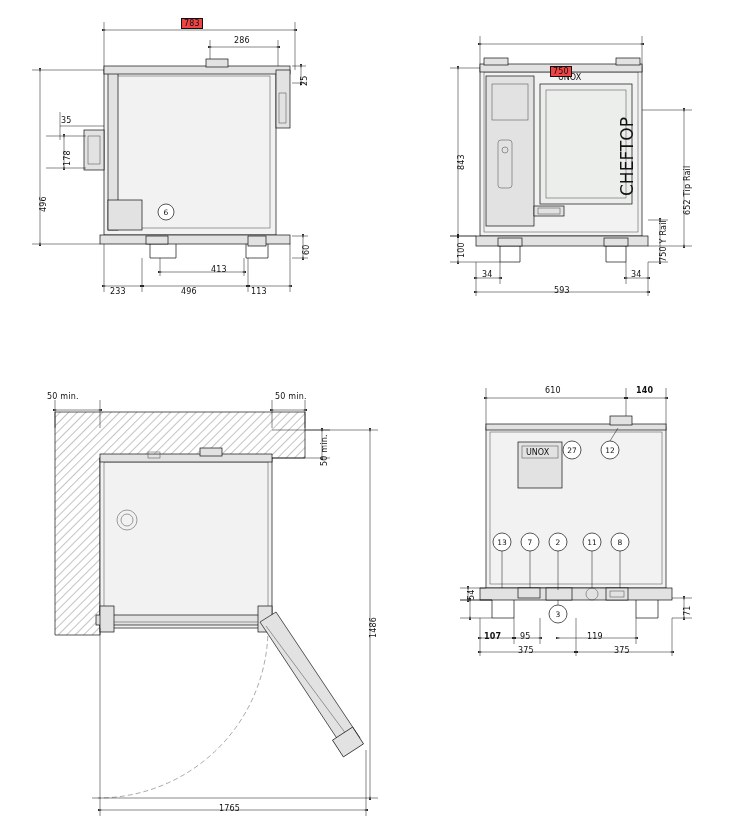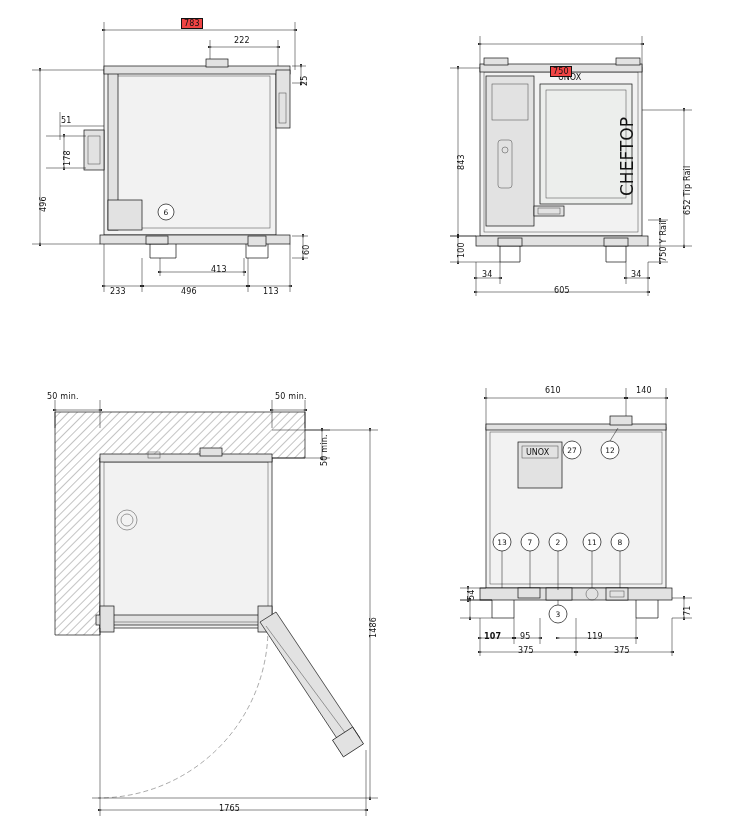--- a/index.html
+++ b/index.html
@@ -88,29 +88,29 @@
       <path class="dim" d="M248 286 L290 286" marker-start="url(#arL)" marker-end="url(#ar)"></path>
 
       <path class="dim" d="M160 258 L160 276 M244 258 L244 276"></path>
       <path class="dim" d="M160 272 L244 272" marker-start="url(#arL)" marker-end="url(#ar)"></path>
 
       <path class="dim" d="M292 236 L308 236 M292 258 L308 258"></path>
       <path class="dim" d="M303 236 L303 258" marker-start="url(#arL)" marker-end="url(#ar)"></path>
     </svg>
 
     <span class="lbl boxed" style="left:181px;top:18px;">783</span>
-    <span class="lbl" style="left:234px;top:36px;">222</span>
+    <span class="lbl" style="left:234px;top:36px;">286</span>
     <span class="lbl v" style="left:300px;top:86px;transform:rotate(-90deg);">25</span>
-    <span class="lbl" style="left:61px;top:116px;">51</span>
+    <span class="lbl" style="left:61px;top:116px;">35</span>
     <span class="lbl v" style="left:63px;top:166px;transform:rotate(-90deg);">178</span>
     <span class="lbl v" style="left:39px;top:212px;transform:rotate(-90deg);">496</span>
     <span class="lbl" style="left:211px;top:265px;text-align:right;">413</span>
     <span class="lbl" style="left:110px;top:287px;">233</span>
     <span class="lbl" style="left:181px;top:287px;">496</span>
-    <span class="lbl" style="left:251px;top:287px;margin-left:12px;">113</span>
+    <span class="lbl" style="left:251px;top:287px;">113</span>
     <span class="lbl v" style="left:302px;top:255px;transform:rotate(-90deg);">60</span>
   </div>
 
   <div class="view" style="left:380px;top:0;width:368px;height:330px;">
     <svg width="368" height="330" viewBox="0 0 368 330">
 
       <path class="dim" d="M100 36 L100 68 M262 36 L262 68"></path>
       <path class="dim" d="M100 44 L262 44" marker-start="url(#arL)" marker-end="url(#ar)"></path>
 
       <rect class="fill-lt" x="100" y="68" width="162" height="168"></rect>
@@ -156,21 +156,21 @@
       <path class="dim" d="M96 292 L268 292" marker-start="url(#arL)" marker-end="url(#ar)"></path>
     </svg>
 
     <span class="lbl boxed" style="left:170px;top:34px;margin-top:32px;">750</span>
     <span class="lbl v" style="left:77px;top:170px;transform:rotate(-90deg);">843</span>
     <span class="lbl v" style="left:77px;top:258px;transform:rotate(-90deg);">100</span>
     <span class="lbl v" style="left:303px;top:215px;transform:rotate(-90deg);">652 Tip Rail</span>
     <span class="lbl v" style="left:279px;top:262px;transform:rotate(-90deg);">750 Y Rail</span>
     <span class="lbl" style="left:102px;top:270px;">34</span>
     <span class="lbl" style="left:251px;top:270px;">34</span>
-    <span class="lbl" style="left:174px;top:286px;">605</span>
+    <span class="lbl" style="left:174px;top:286px;">593</span>
   </div>
 
   <div class="view" style="left:0;top:370px;width:400px;height:461px;">
     <svg width="400" height="461" viewBox="0 0 400 461">
 
       <path class="hatch-r" d="M55 42 L305 42 L305 88 L100 88 L100 265 L55 265 Z"></path>
 
       <rect class="fill-lt" x="100" y="88" width="172" height="170"></rect>
       <rect class="thin" x="104" y="92" width="164" height="162"></rect>
       <rect class="fill-md" x="100" y="84" width="172" height="8"></rect>
@@ -271,21 +271,21 @@
       <path class="dim" d="M118 268 L196 268" marker-start="url(#arL)" marker-end="url(#ar)"></path>
       <path class="dim" d="M40 282 L136 282" marker-start="url(#arL)" marker-end="url(#ar)"></path>
       <path class="dim" d="M136 282 L232 282" marker-start="url(#arL)" marker-end="url(#ar)"></path>
       <path class="dim" d="M136 248 L136 286"></path>
 
       <path class="dim" d="M232 228 L252 228 M232 248 L252 248"></path>
       <path class="dim" d="M244 228 L244 248" marker-start="url(#arL)" marker-end="url(#ar)"></path>
     </svg>
 
     <span class="lbl" style="left:105px;top:16px;">610</span>
-    <span class="lbl" style="left:196px;top:16px;">140</span>
+    <span class="lbl" style="left:196px;top:16px;font-weight:bold;">140</span>
     <span class="lbl v" style="left:27px;top:230px;transform:rotate(-90deg);">54</span>
     <span class="lbl" style="left:44px;top:262px;font-weight:bold;">107</span>
     <span class="lbl" style="left:80px;top:262px;">95</span>
     <span class="lbl" style="left:147px;top:262px;">119</span>
     <span class="lbl v" style="left:243px;top:246px;transform:rotate(-90deg);">71</span>
     <span class="lbl" style="left:78px;top:276px;">375</span>
     <span class="lbl" style="left:174px;top:276px;">375</span>
   </div>
 
 </div>

